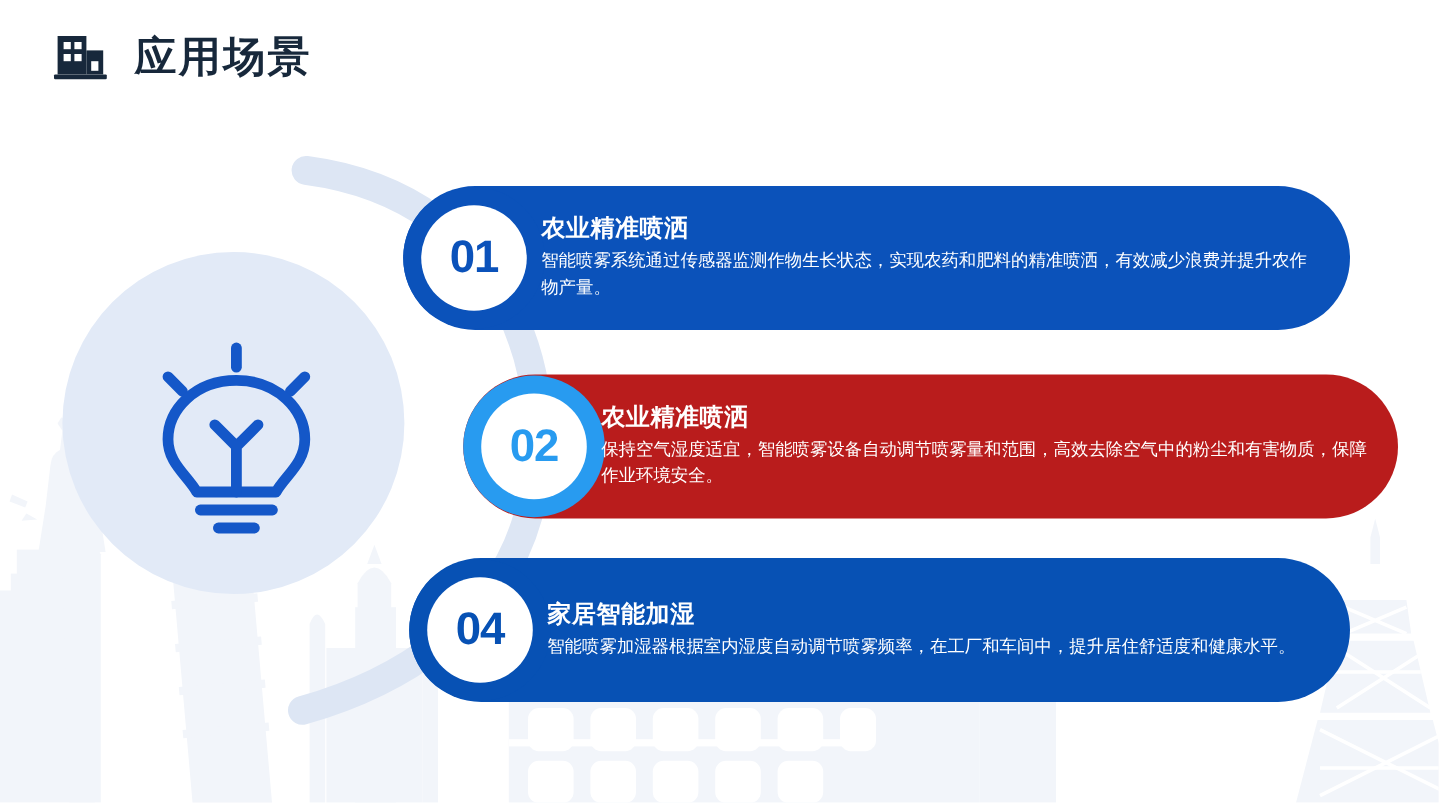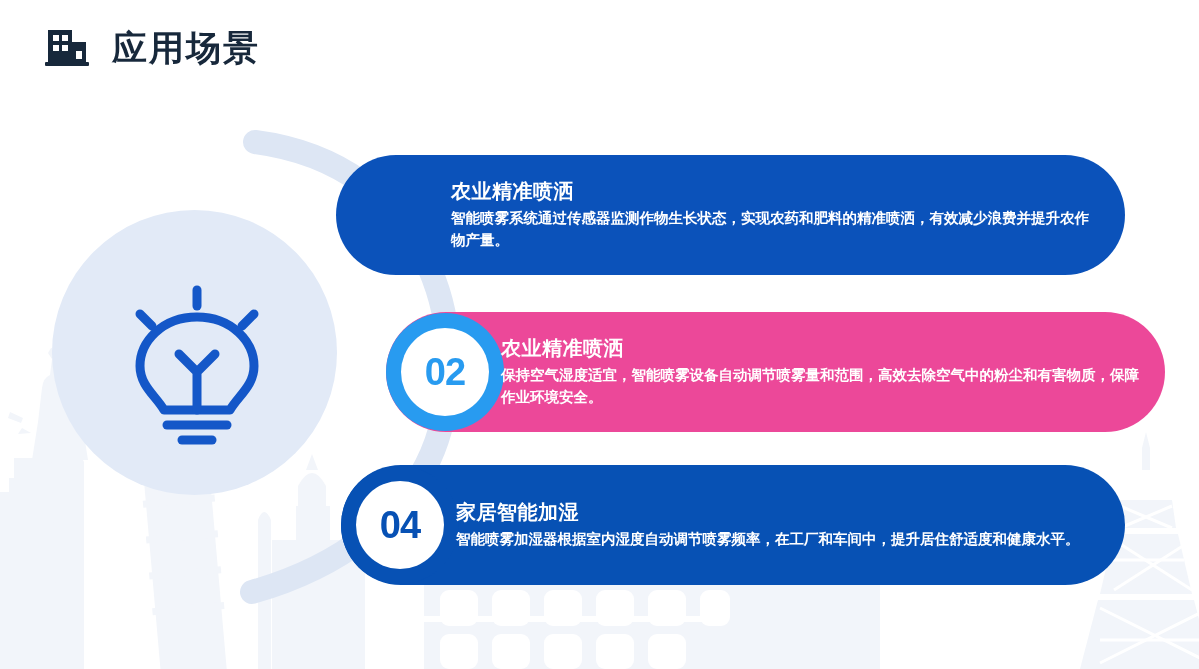--- a/index.html
+++ b/index.html
@@ -122,42 +122,42 @@
     font-weight: bold;
     color: #ffffff;
     line-height: 1.2;
     letter-spacing: 0.5px;
     margin-bottom: 4px;
   }
   .card-desc {
     font-size: 14.5px;
     color: #ffffff;
     line-height: 1.55;
-    font-weight: bold;
+    font-weight: normal;
   }
 
   
   #card-1 {
     left: 336px;
     top: 155px;
     width: 789px;
     height: 120px;
     background: #0b52ba;
   }
   #card-1 .card-num-wrap { background: #0b52ba; }
   #card-1 .card-num { color: #0b52ba; }
   #card-1 .card-body { margin-left: 115px; width: 650px; }
 
   
   #card-2 {
     left: 386px;
     top: 312px;
     width: 779px;
     height: 120px;
-    background: #ec4899;
+    background: #b91c1c;
   }
   #card-2 .card-num-wrap { background: #289bf0; }
   #card-2 .card-num { color: #289bf0; }
   #card-2 .card-body { margin-left: 115px; width: 650px; }
 
   
   #card-3 {
     left: 341px;
     top: 465px;
     width: 784px;
@@ -269,20 +269,25 @@
       <path d="M28 52 l12 12"></path>
       <path d="M142 52 l-12 12"></path>
       <path d="M85 55 C 50 55, 28 80, 28 104 C 28 124, 44 134, 52 148 L 118 148 C 126 134, 142 124, 142 104 C 142 80, 120 55, 85 55 Z"></path>
       <path d="M85 148 v-38 l-18 -18 M85 110 l18 -18"></path>
       <path d="M55 163 h60"></path>
       <path d="M70 178 h30"></path>
     </g>
   </svg>
 
   <div class="card" id="card-1">
+    <div class="card-num-wrap">
+      <div class="card-num-inner">
+        <span class="card-num">01</span>
+      </div>
+    </div>
     <div class="card-body">
       <div class="card-title">农业精准喷洒</div>
       <div class="card-desc">智能喷雾系统通过传感器监测作物生长状态，实现农药和肥料的精准喷洒，有效减少浪费并提升农作物产量。</div>
     </div>
   </div>
 
   <div class="card" id="card-2">
     <div class="card-num-wrap">
       <div class="card-num-inner">
         <span class="card-num">02</span>

